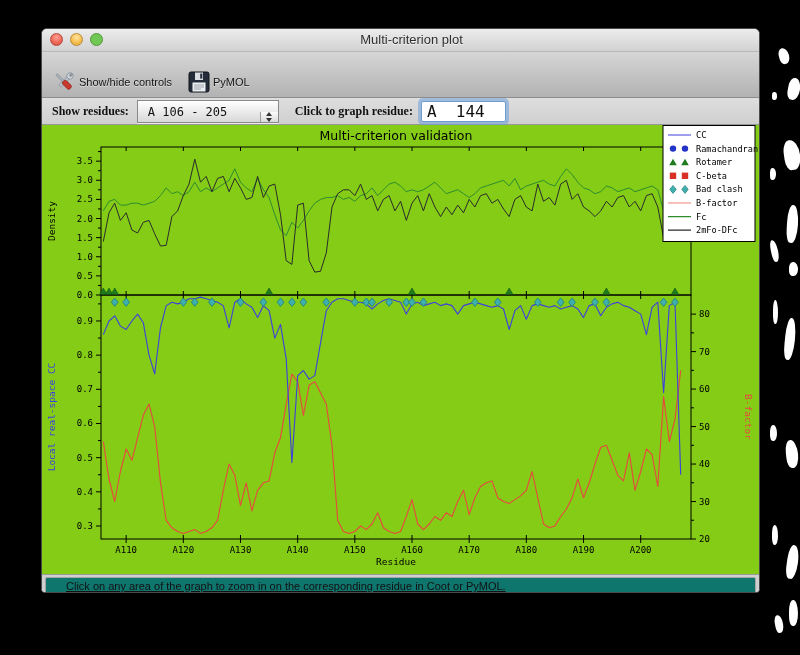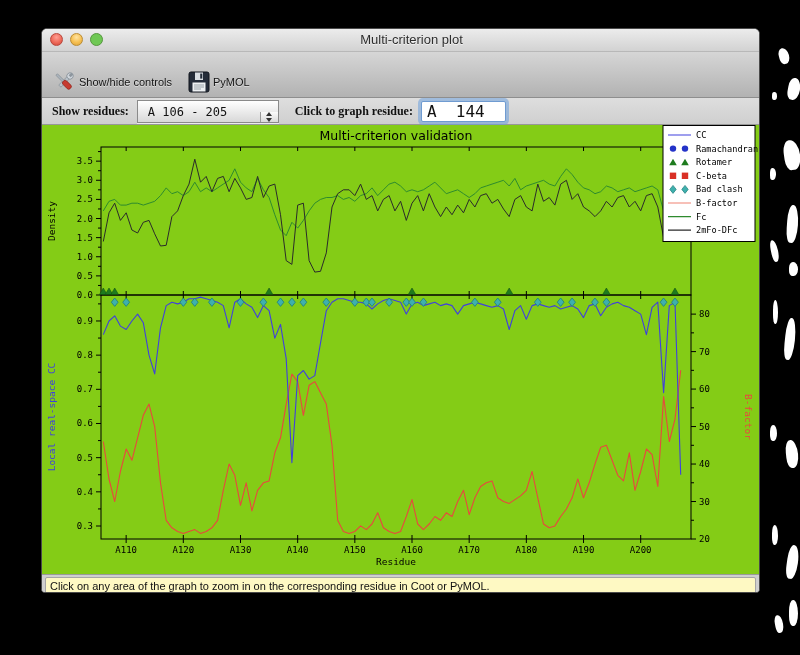--- a/index.html
+++ b/index.html
@@ -33,23 +33,23 @@
     display:flex;flex-direction:column;align-items:center;justify-content:center;gap:2px;}
   .arr{width:0;height:0;border-left:3.5px solid transparent;border-right:3.5px solid transparent;}
   .arr.up{border-bottom:4px solid #333;}
   .arr.down{border-top:4px solid #333;}
   .zoom-input{margin-left:8px;width:78px;height:17px;border:1px solid #6f9bd1;border-radius:2px;
     font-family:"DejaVu Sans Mono",monospace;font-size:16px;padding:1px 0 1px 5px;color:#111;
     outline:none;box-shadow:0 0 0 3px rgba(110,160,220,.55);background:#fff;}
   .gap1{width:16px;}
   .plot-area{width:719px;height:449px;background:#84cc16;}
   .statusbar{height:23px;background:#cfcfcf;border-top:1px solid #9a9a9a;box-sizing:border-box;}
-  .status-text{margin:2px 3px;height:16px;background:#fef9c3;border:1px solid #a5a5a5;
-    border-radius:2px;font-size:11px;color:#111;line-height:16px;padding-left:4px;
-    white-space:nowrap;overflow:hidden;}
+  .status-text{margin:2px 3px;height:16px;background:#0f766e;border:1px solid #a5a5a5;
+    border-radius:2px;font-size:11px;color:#111;line-height:16px;padding-left:20px;
+    white-space:nowrap;overflow:hidden;text-decoration:underline;}
   .artifact{position:absolute;background:#fff;border-radius:45% 55% 50% 40%;display:block;}
 </style>
 </head>
 <body>
 
 <div class="stage">
 
   <div class="window">
 
     <div class="titlebar">

